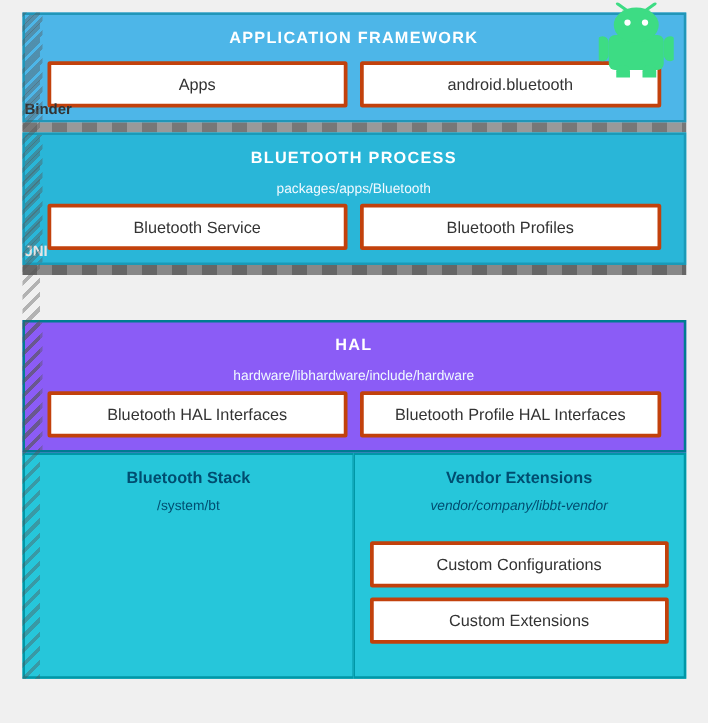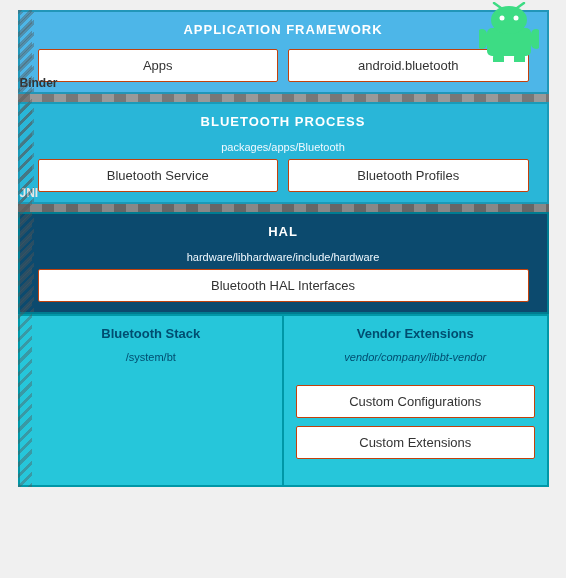--- a/index.html
+++ b/index.html
@@ -48,21 +48,21 @@
       padding: 4px 0;
     }
     .cards-row {
       display: flex;
       gap: 10px;
       justify-content: center;
       padding: 0 10px;
     }
     .card {
       background: white;
-      border: 1px solid #c2410c;
+      border: 3px solid #c2410c;
       border-radius: 2px;
       padding: 8px 16px;
       font-size: 13px;
       color: #333;
       flex: 1;
       text-align: center;
     }
 
     
     .bt-process {
@@ -74,25 +74,26 @@
     }
     .subtitle {
       text-align: center;
       font-size: 11px;
       color: #f0f9ff;
       margin-bottom: 6px;
     }
 
     
     .hal-section {
-      background: #0c4a6e;
+      background: #8b5cf6;
       border: 2px solid #007c91;
       padding: 6px 8px 10px 8px;
       margin-bottom: 0;
       position: relative;
+      margin-top: 36px;
     }
 
     
     .bottom-section {
       display: flex;
       gap: 0;
       margin-top: 0;
     }
     .bt-stack {
       background: #26c6da;
@@ -186,20 +187,21 @@
     <span style="position:absolute; left:2px; top:-18px; font-size:12px; color:#e5e5e5; font-weight:bold;">JNI</span>
     <div style="width:100%; height:100%; background: repeating-linear-gradient(90deg, #666 0px, #666 12px, #888 12px, #888 24px);"></div>
   </div>
 
   <div class="hal-section">
     <div class="stripe-bar"></div>
     <div class="section-title">HAL</div>
     <div class="subtitle">hardware/libhardware/include/hardware</div>
     <div class="cards-row">
       <div class="card">Bluetooth HAL Interfaces</div>
+      <div class="card">Bluetooth Profile HAL Interfaces</div>
     </div>
   </div>
 
   <div class="bottom-section">
 
     <div class="bt-stack">
       <div class="stripe-bar"></div>
       <div class="section-title-bold">Bluetooth Stack</div>
       <div class="subtitle" style="color:#004d70;">/system/bt</div>
     </div>

